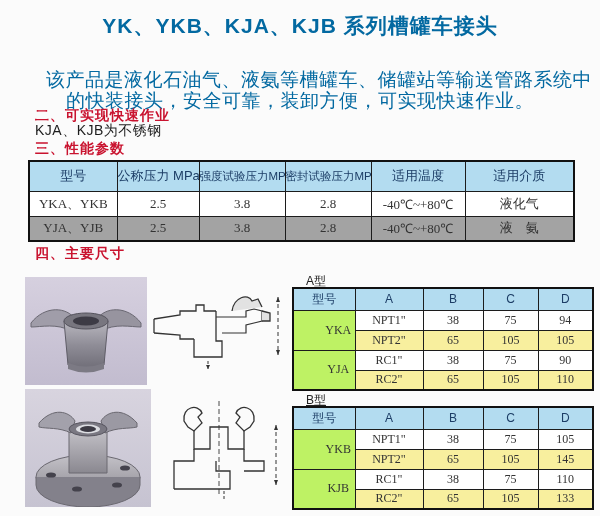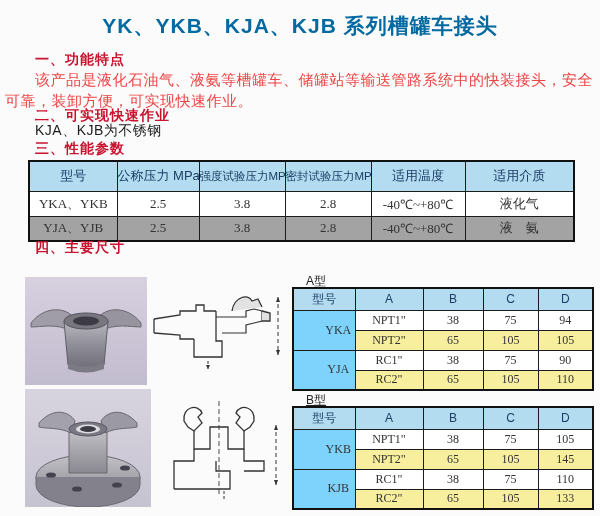--- a/index.html
+++ b/index.html
@@ -20,25 +20,25 @@
     letter-spacing: 1px;
   }
   .sec-heading {
     position: absolute; left: 35px;
     font-size: 14px; font-weight: bold; color: #c9132f;
     letter-spacing: 1px;
   }
   #h1 { top: 51px; }
   #h2 { top: 107px; }
   #h3 { top: 140px; }
-  #h4 { top: 239px; }
+  #h4 { top: 245px; }
   .feature-text {
     position: absolute; top: 69px; left: 5px; width: 590px;
-    font-size: 15px; line-height: 21px; color: #ef4444;
-    text-indent: 2em; letter-spacing: 0.5px;
+    font-size: 19px; line-height: 21px; color: #0369a1;
+    text-indent: 2em; letter-spacing: 0.5px; text-align: center;
   }
   .materials-text {
     position: absolute; top: 122px; left: 35px;
     font-size: 14px; color: #1c1c1c; letter-spacing: 0.5px;
     display: flex; gap: 42px;
   }
   table { border-collapse: collapse; table-layout: fixed; }
   th, td {
     border: 1px solid #1c1c1c;
     text-align: center; vertical-align: middle;
@@ -76,38 +76,37 @@
   .dim-table th {
     background: #b3dcf0; color: #1c3d66;
     height: 22px; font-weight: normal;
   }
   .dim-table td {
     height: 20px; color: #333;
     font-family: "Liberation Serif", serif;
     background: #ffffff;
   }
   .dim-table td.y { background: #f8ef9e; }
-  .dim-table td.model { background: #7dd3fc; font-family: "Liberation Serif", serif; padding-left: 28px; }
+  .dim-table td.model { background: #bef264; font-family: "Liberation Serif", serif; padding-left: 28px; }
   .photo {
     position: absolute; overflow: hidden;
   }
   #photo-a { top: 277px; left: 25px; width: 122px; height: 108px; }
   #photo-b { top: 389px; left: 25px; width: 126px; height: 118px; }
   .drawing { position: absolute; }
   #drawing-a { top: 281px; left: 150px; width: 138px; height: 92px; }
   #drawing-b { top: 397px; left: 158px; width: 132px; height: 106px; }
 </style>
 </head>
 <body>
 
 <div id="page">
 
   <div class="page-title">YK、YKB、KJA、KJB 系列槽罐车接头</div>
 
-  <div id="h1" class="sec-heading">一、功能特点</div>
   <div class="feature-text">该产品是液化石油气、液氨等槽罐车、储罐站等输送管路系统中的快装接头，安全可靠，装卸方便，可实现快速作业。</div>
 
   <div id="h2" class="sec-heading">二、可实现快速作业</div>
   <div class="materials-text">
     <span>KJA、KJB为不锈钢</span>
   </div>
 
   <div id="h3" class="sec-heading">三、性能参数</div>
 
   <table class="perf-table">

